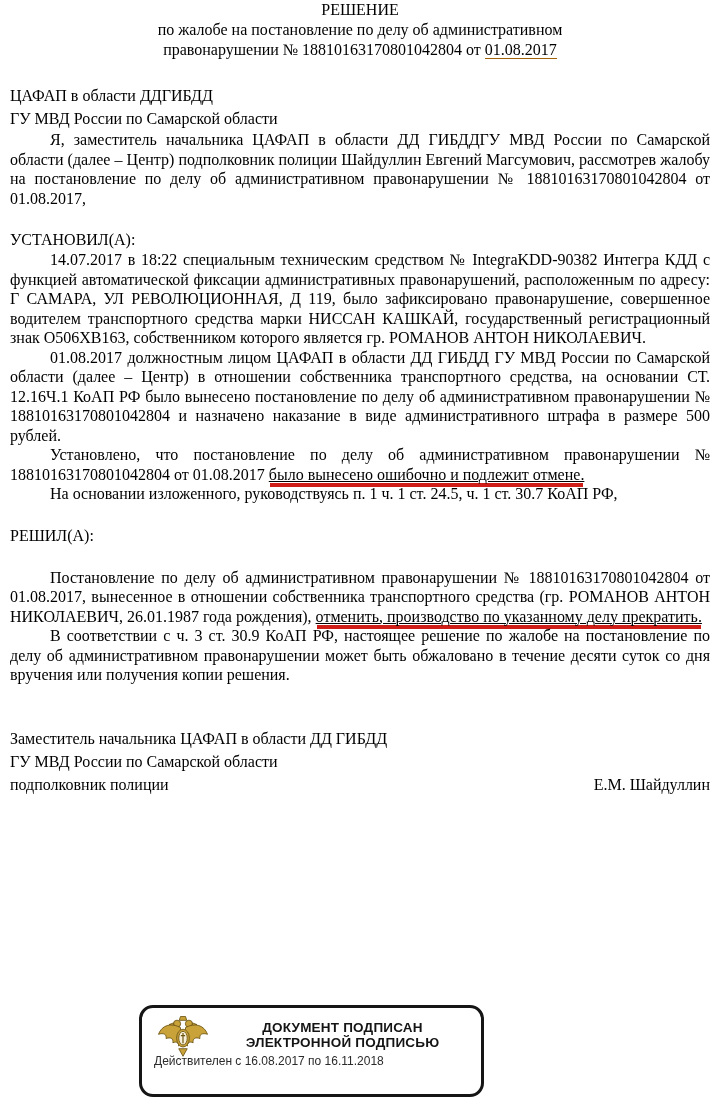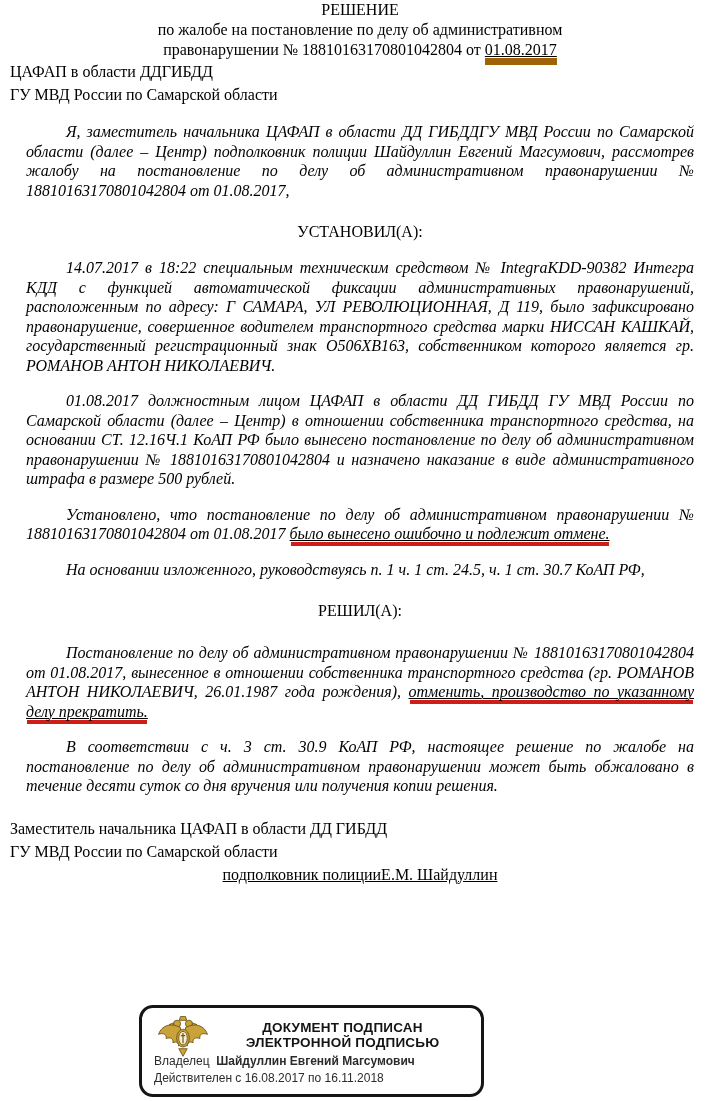--- a/index.html
+++ b/index.html
@@ -13,47 +13,46 @@
     position: relative;
     width: 720px; height: 1101px;
     padding: 0 10px;
     font-size: 16px;
     line-height: 19.5px;
     border-radius: 19px;
   }
   
   .doc-title { text-align: center; line-height: 20px; }
   .doc-title .t-line { display: block; }
-  .date-underlined { border-bottom: 7px solid #a16207; text-decoration: underline; }
+  .date-underlined { border-bottom: 1px solid #a16207; }
   
-  .header-block { line-height: 23px; }
+  .header-block { margin-top: 24px; line-height: 23px; }
   .addr-row { display: flex; justify-content: space-between; }
   
   p.body-par {
-    margin: 16px;
+    margin: 0;
     text-align: justify;
     text-indent: 40px;
-    font-style: italic;
   }
   .mt-intro { margin-top: 10px; }
   .mt-sm { margin-top: 4px; }
   .mt-md { margin-top: 13px; }
   h2.section-heading {
     margin: 22px 0 0 0;
     font-size: 16px; font-weight: normal;
-    text-align: center; line-height: 20px;
+    text-align: left; line-height: 20px;
   }
   .red-underline {
     text-decoration: underline;
     text-decoration-thickness: 1px;
     box-shadow: 0 5px 0 -1px #cf1d17;
   }
   
-  .signature-block { margin-top: 21px; line-height: 23px; }
-  .sig-row { display: flex; justify-content: center; text-decoration: underline; }
+  .signature-block { margin-top: 42px; line-height: 23px; }
+  .sig-row { display: flex; justify-content: space-between; }
   
   .stamp {
     position: absolute;
     left: 139px; top: 1005px;
     width: 345px; height: 92px;
     background: #fff;
     border: 3px solid #151515;
     border-radius: 14px;
     font-family: "Liberation Sans", sans-serif;
     color: #2b2b2b;
@@ -134,18 +133,17 @@
           <ellipse cx="32" cy="28.5" rx="5" ry="8" fill="#f7efd7" stroke="#6b5313" stroke-width="1"></ellipse>
           <path d="M32 22.5 v12 M29.5 25.5 h5" stroke="#6b5313" stroke-width="1.4" fill="none"></path>
         </svg>
       </span>
       <span class="stamp-title">
         <span style="display:block">ДОКУМЕНТ ПОДПИСАН</span>
         <span style="display:block">ЭЛЕКТРОННОЙ ПОДПИСЬЮ</span>
       </span>
     </div>
     <div class="stamp-info">
-      <div><span>Владелец</span>&nbsp; <span class="bold">Шайдуллин Евгений Магсумович</span></div>
       <div><span>Действителен с 16.08.2017 по 16.11.2018</span></div>
     </div>
   </div>
 
 </div>
 
 </body></html>

